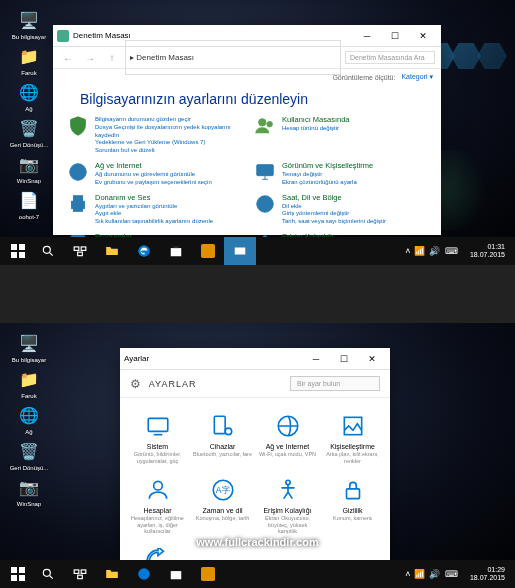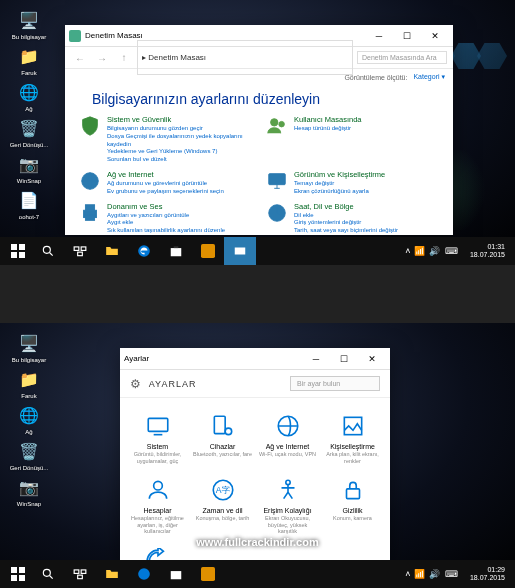--- a/index.html
+++ b/index.html
@@ -6,21 +6,21 @@
 body { width: 515px; height: 588px; background: #222; }
 .screenshot { position: relative; width: 515px; background: radial-gradient(ellipse at 40% 30%, #2a3550 0%, #0a0e1a 60%, #000 100%); overflow: hidden; }
 .s1 { height: 265px; }
 .s2 { height: 265px; margin-top: 58px; }
 .desktop-icons { position: absolute; left: 8px; top: 8px; display: flex; flex-direction: column; gap: 4px; }
 .di { width: 42px; display: flex; flex-direction: column; align-items: center; cursor: pointer; }
 .di-ico { width: 24px; height: 24px; display: flex; align-items: center; justify-content: center; }
 .di-lbl { font-size: 6px; color: #fff; text-align: center; margin-top: 2px; text-shadow: 0 0 2px #000; }
 
 .window { position: absolute; background: #fff; box-shadow: 0 4px 20px rgba(0,0,0,0.5); }
-.w1 { left: 65px; top: 25px; width: 388px; height: 210px; }
+.w1 { left: 53px; top: 25px; width: 388px; height: 210px; }
 .w2 { left: 120px; top: 25px; width: 270px; height: 215px; }
 
 .titlebar { height: 22px; display: flex; align-items: center; padding: 0 4px; background: #fff; border-bottom: 1px solid #e0e0e0; }
 .tb-icon { width: 12px; height: 12px; margin-right: 4px; }
 .tb-title { font-size: 8px; flex: 1; color: #000; }
 .tb-btns { display: flex; gap: 0; }
 .tb-btn { width: 28px; height: 20px; display: flex; align-items: center; justify-content: center; font-size: 9px; color: #000; cursor: pointer; }
 
 .toolbar { height: 22px; display: flex; align-items: center; padding: 0 6px; gap: 4px; border-bottom: 1px solid #e8e8e8; }
 .nav-arrow { width: 18px; height: 18px; display: flex; align-items: center; justify-content: center; font-size: 10px; color: #999; cursor: pointer; }
@@ -129,21 +129,20 @@
     <div class="cp-content">
       <div class="cp-heading">Bilgisayarınızın ayarlarını düzenleyin</div>
       <div class="cp-grid" id="cpgrid">
   <div class="cp-item" style="grid-column:1;grid-row:1">
     <div class="cp-ico">
               <svg width="22" height="22" viewBox="0 0 24 24" fill="#3a8c3a" stroke="#3a8c3a">
                 <path d="M12 2l8 3v6c0 5-3 9-8 11-5-2-8-6-8-11V5z"></path>
               </svg>
             </div>
     <div class="cp-txt">
-      <div class="cp-title">Sistem ve Güvenlik</div>
       <div class="cp-links">
                 <div>Bilgisayarın durumunu gözden geçir</div>
                 <div>Dosya Geçmişi ile dosyalarınızın yedek kopyalarını kaydedin</div>
                 <div>Yedekleme ve Geri Yükleme (Windows 7)</div>
                 <div>Sorunları bul ve düzelt</div>
               </div>
     </div>
   </div>
   <div class="cp-item" style="grid-column:2;grid-row:1">
     <div class="cp-ico">

